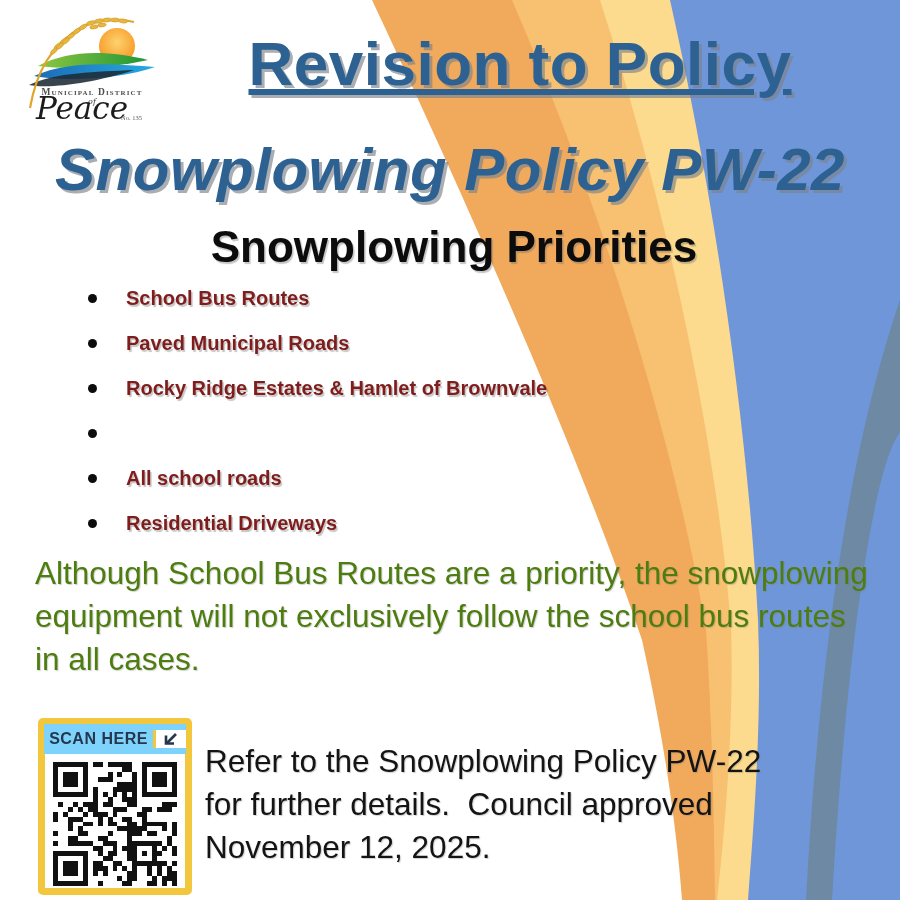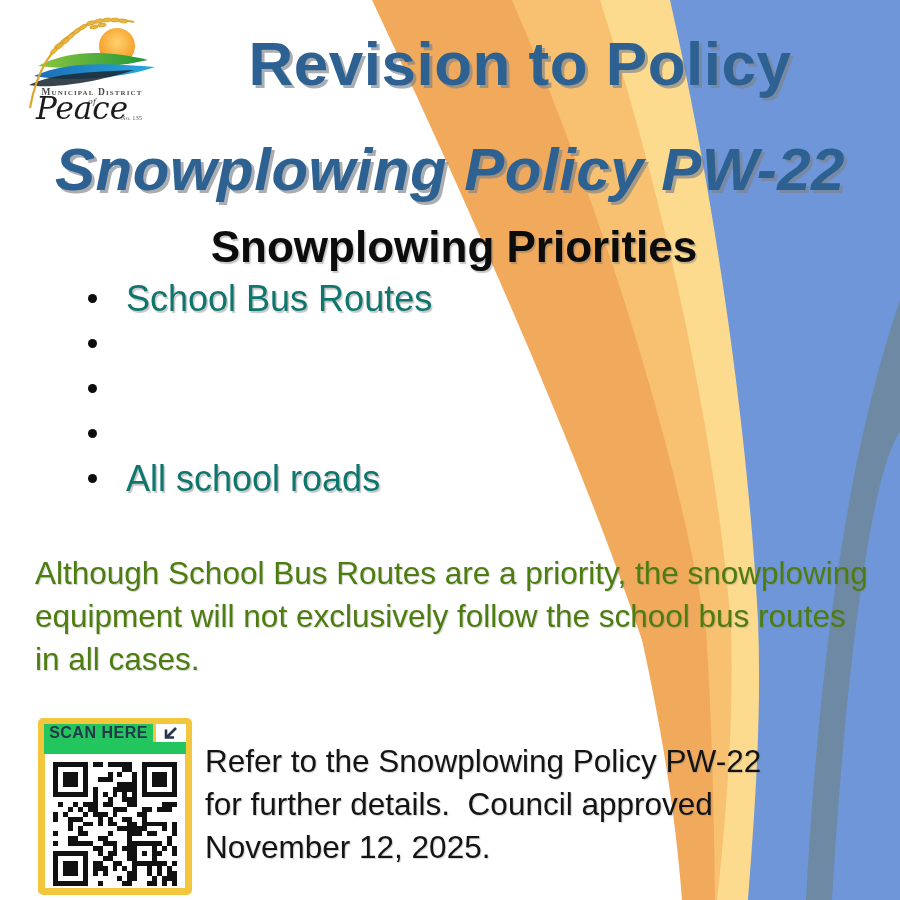--- a/index.html
+++ b/index.html
@@ -16,45 +16,45 @@
   .logo-of{font-family:"DejaVu Serif", serif; font-style:italic; fill:#3a3a3a; font-size:8px;}
   .logo-peace{font-family:"DejaVu Serif", serif; font-style:italic; fill:#1c1c1c; font-size:31px;}
   .logo-no{font-family:"Liberation Serif", serif; fill:#5a5a5a; font-size:6.5px;}
 
   .title1,.title2{
     position:absolute; margin:0; color:#2d6191; font-weight:bold;
     text-align:center; letter-spacing:.5px; line-height:1;
     text-shadow:3px 3px 0 rgba(125,130,138,.65);
     font-family:"Liberation Sans", sans-serif;
   }
-  .title1{left:150px; width:740px; top:33px; font-size:62px;}
+  .title1{left:150px; width:740px; top:33px; font-size:62px;text-decoration:underline;}
   .title2{left:0px;  width:900px; top:140px; font-size:60px;font-style:italic;}
 
   .heading{
     position:absolute; left:0; width:900px; top:218px; margin:4px;
     text-align:center; color:#0c0c0c; font-size:44px; font-weight:bold;
     text-shadow:1.5px 1.5px 1px rgba(110,110,110,.4);
   }
 
   .plist{position:absolute; left:88px; top:276px; margin:0; padding:0; list-style:none; width:780px;}
-  .plist li{display:flex; align-items:center; height:45px; font-size:36px; font-weight:normal; color:#0f766e;
+  .plist li{display:flex; align-items:center; height:45px; font-size:20px; font-weight:bold; color:#7f1d1d;
     text-shadow:1.5px 1.5px 1px rgba(110,110,110,.4);}
   .plist .dot{width:9px; height:9px; border-radius:50%; background:#0c0c0c; margin-right:29px; flex:0 0 auto;}
 
   .note{
     position:absolute; left:35px; top:552px; width:840px; margin:0;
     font-size:31.5px; line-height:43px; color:#4d7c0f;
     text-shadow:1px 1px 1px rgba(120,120,120,.35);
   }
 
   .qr-card{
     position:absolute; left:38px; top:718px; width:154px; height:177px;
     background:#ffffff; border:7px solid #f2c63d; border-radius:5px; box-sizing:border-box;
   }
-  .qr-header{display:flex; align-items:flex-start; height:30px; background:#22c55e; margin:-1px -1px 0 -1px;}
+  .qr-header{display:flex; align-items:center; height:30px; background:#7dd3fc; margin:-1px -1px 0 -1px;}
   .qr-label{flex:1; display:flex; align-items:center; justify-content:center;
     font-size:16px; font-weight:bold; letter-spacing:.5px; color:#25374d;}
   .qr-arrow{width:30px; background:#ffffff; display:flex; align-items:center; justify-content:center;
     border-left:3px solid #f2c63d;}
   .qr-arrow svg{width:18px; height:18px;}
   .qr-code{display:block; width:124px; height:124px; margin:8px auto 0 auto;}
 
   .footer{
     position:absolute; left:205px; top:740px; width:580px; margin:0;
     font-size:31.5px; line-height:43px; color:#141414; white-space:pre-wrap;
@@ -126,30 +126,36 @@
     <h1 class="title2">Snowplowing Policy PW-22</h1>
     <h2 class="heading">Snowplowing Priorities</h2>
 
     <ul class="plist">
       <li>
         <span class="dot"></span>
         <span>School Bus Routes</span>
         </li>
       <li>
         <span class="dot"></span>
+        <span>Paved Municipal Roads</span>
         </li>
       <li>
         <span class="dot"></span>
+        <span>Rocky Ridge Estates &amp; Hamlet of Brownvale</span>
         </li>
       <li>
         <span class="dot"></span>
         </li>
       <li>
         <span class="dot"></span>
         <span>All school roads</span>
+        </li>
+      <li>
+        <span class="dot"></span>
+        <span>Residential Driveways</span>
         </li>
     </ul>
 
     <p class="note">Although School Bus Routes are a priority, the snowplowing equipment will not exclusively follow the school bus routes in all cases.</p>
 
     <div class="qr-card">
       <div class="qr-header">
         <span class="qr-label">SCAN HERE</span>
         <span class="qr-arrow">
           <svg viewBox="0 0 18 18">

